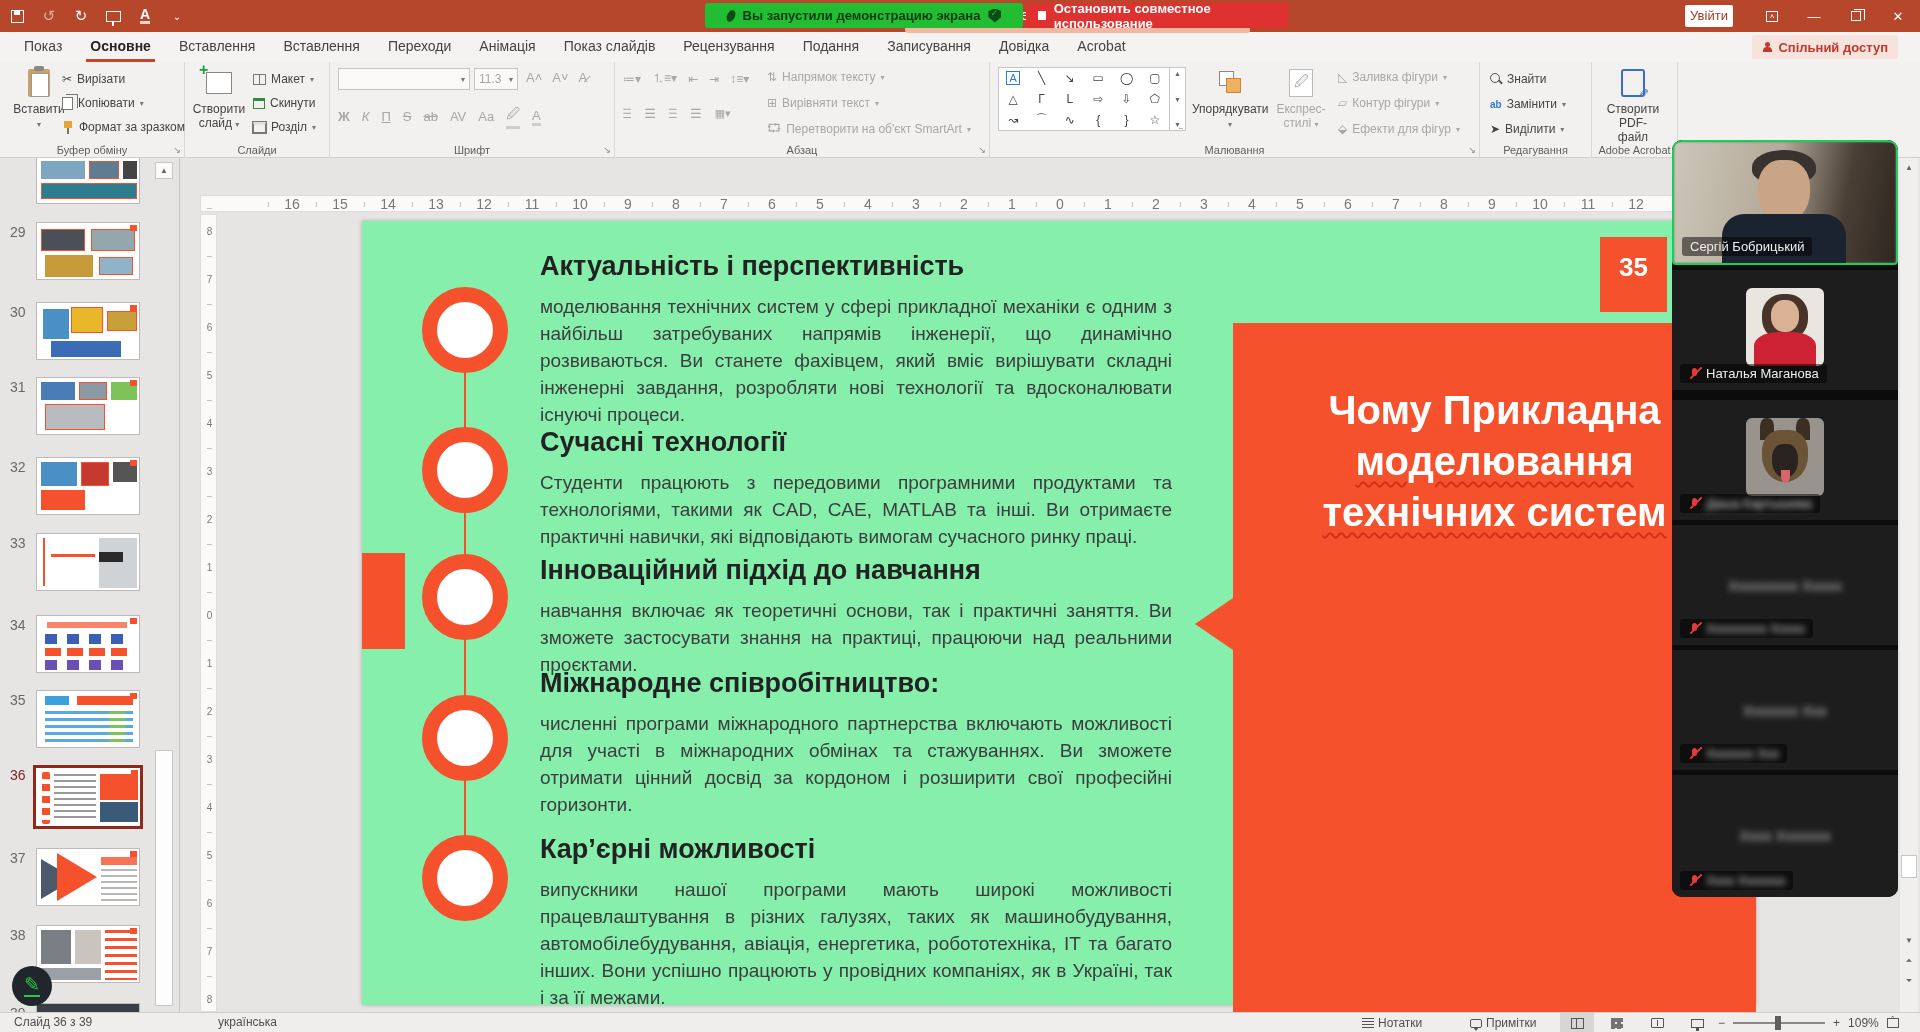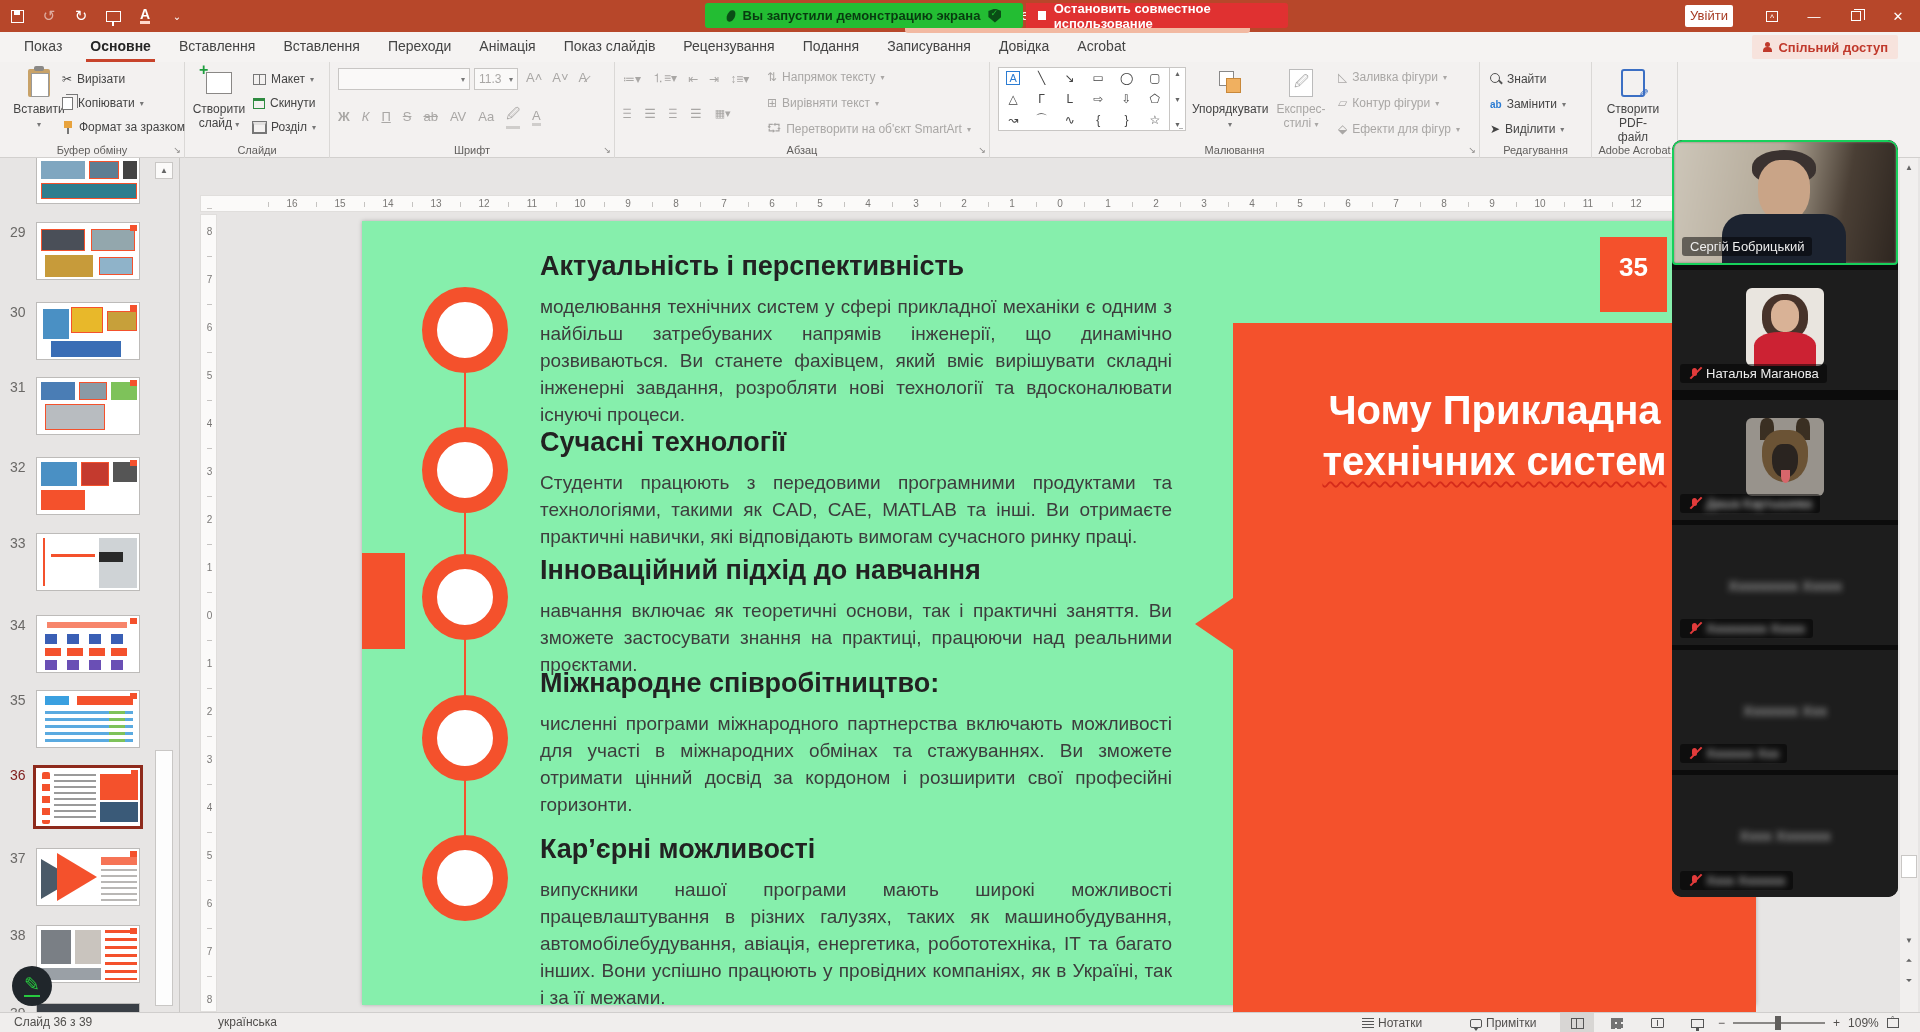--- a/index.html
+++ b/index.html
@@ -121,21 +121,21 @@
   .thumb::after { content:""; position:absolute; right:2px; top:2px; width:7px; height:6px; background:#F4512C; }
   .t33 .thumb::after,.t39 .thumb::after { display:none; }
   #thumb-scroll { position:absolute; left:155px; top:4px; width:18px; height:846px; }
   #thumb-scroll .arrowbox { position:absolute; left:0; top:0; width:18px; height:17px; background:#FBFAF9; border:1px solid #C9C7C5; color:#666; font-size:8px; text-align:center; line-height:15px; }
   #thumb-scroll .sthumb { position:absolute; left:0; top:588px; width:18px; height:256px; background:#FDFDFD; border:1px solid #C9C7C5; }
 
   
   #canvas { position:absolute; left:180px; top:158px; width:1740px; height:854px; background:#E7E5E4; z-index:5; }
   #hruler { position:absolute; left:20px; top:37px; width:1660px; height:17px; background:#FBFAF9; border:1px solid #E0DEDC; }
   #hcells { position:absolute; left:67px; top:0; display:flex; }
-  .hcell { width:48px; text-align:center; font-size:10px; color:#7a7876; line-height:16px; position:relative; }
+  .hcell { width:48px; text-align:center; font-size:14px; color:#7a7876; line-height:16px; position:relative; }
   .hcell::before { content:""; position:absolute; left:0; top:6px; width:1px; height:5px; background:#C5C3C1; }
   #vruler { position:absolute; left:20px; top:56px; width:17px; height:798px; background:#FBFAF9; border:1px solid #E0DEDC; }
   .vcell { position:absolute; left:0; width:17px; height:48px; font-size:10px; color:#7a7876; text-align:center; line-height:48px; }
   .vcell::before { content:""; position:absolute; left:6px; top:0; width:5px; height:1px; background:#C5C3C1; }
 
   #slide { position:absolute; left:182px; top:63px; width:1394px; height:784px; background:#86efac; box-shadow:0 0 4px rgba(0,0,0,.25); }
   #timeline-line { position:absolute; left:102px; top:109px; width:2px; height:548px; background:#F4512C; }
   .ring { position:absolute; left:60px; width:86px; height:86px; border:15px solid #F4512C; border-radius:50%; background:#fff; }
   .section { position:absolute; left:0; width:100%; }
   .sec-h { position:absolute; left:178px; top:0; font-size:27px; font-weight:bold; color:#222; white-space:nowrap; }
@@ -717,20 +717,21 @@
           <div class="sec-h">Кар’єрні можливості</div>
           <div class="sec-b">випускники нашої програми мають широкі можливості працевлаштування в різних галузях, таких як машинобудування, автомобілебудування, авіація, енергетика, робототехніка, ІТ та багато інших. Вони успішно працюють у провідних компаніях, як в Україні, так і за її межами.</div>
         </div>
       </div>
     <div id="accent-bar"></div>
     <div id="page-badge">35</div>
     <div id="orange-panel">
       <div id="panel-title">
 
       <div><span>Чому Прикладна</span></div>
+          <div class="misspelled"><span>моделювання</span></div>
           <div class="misspelled"><span>технічних систем</span></div>
         </div>
 
     </div>
     <div id="panel-pointer"></div>
   </div>
 </div>
 
 <div id="mainscroll">
   <div class="sbtn" id="ms-up">▲</div>

